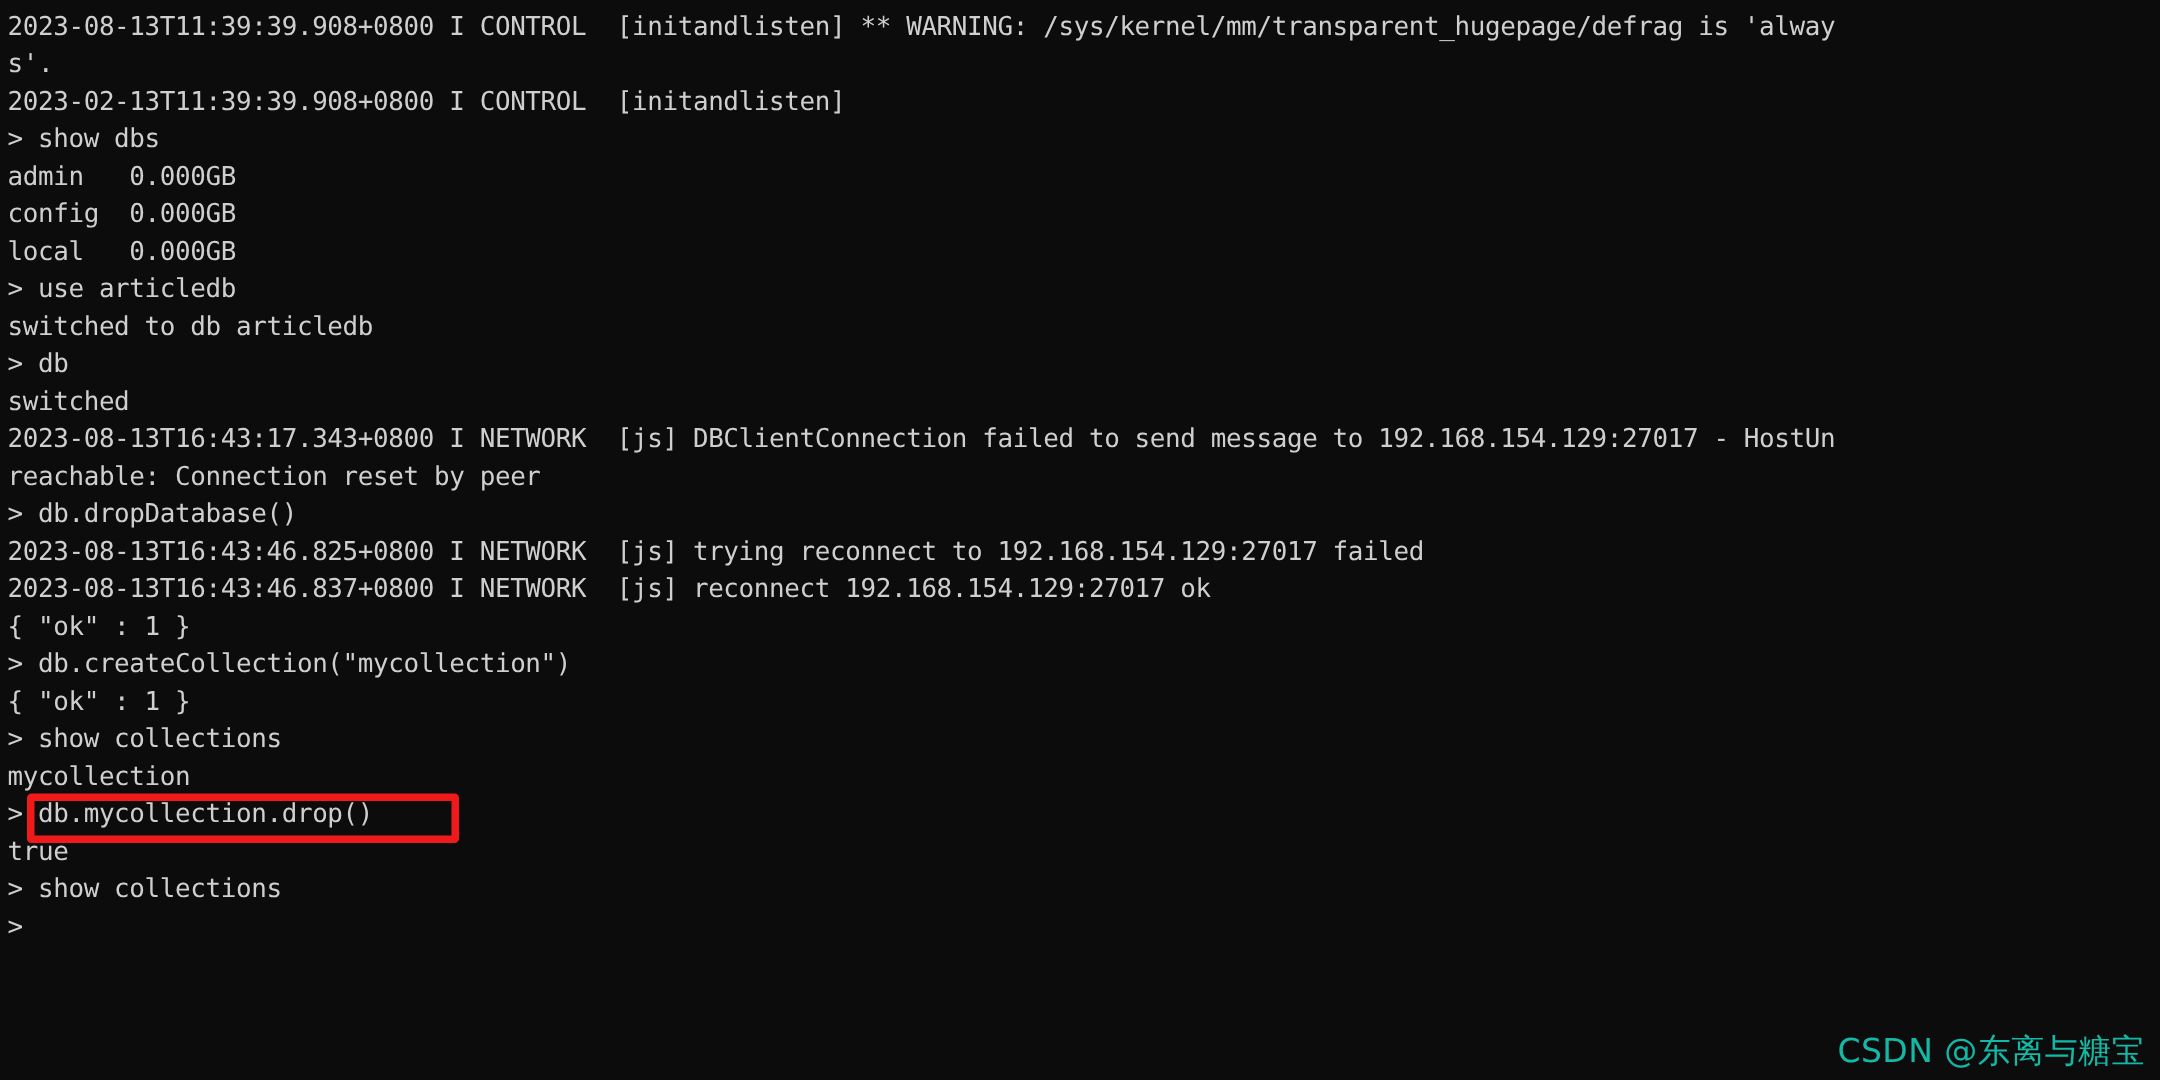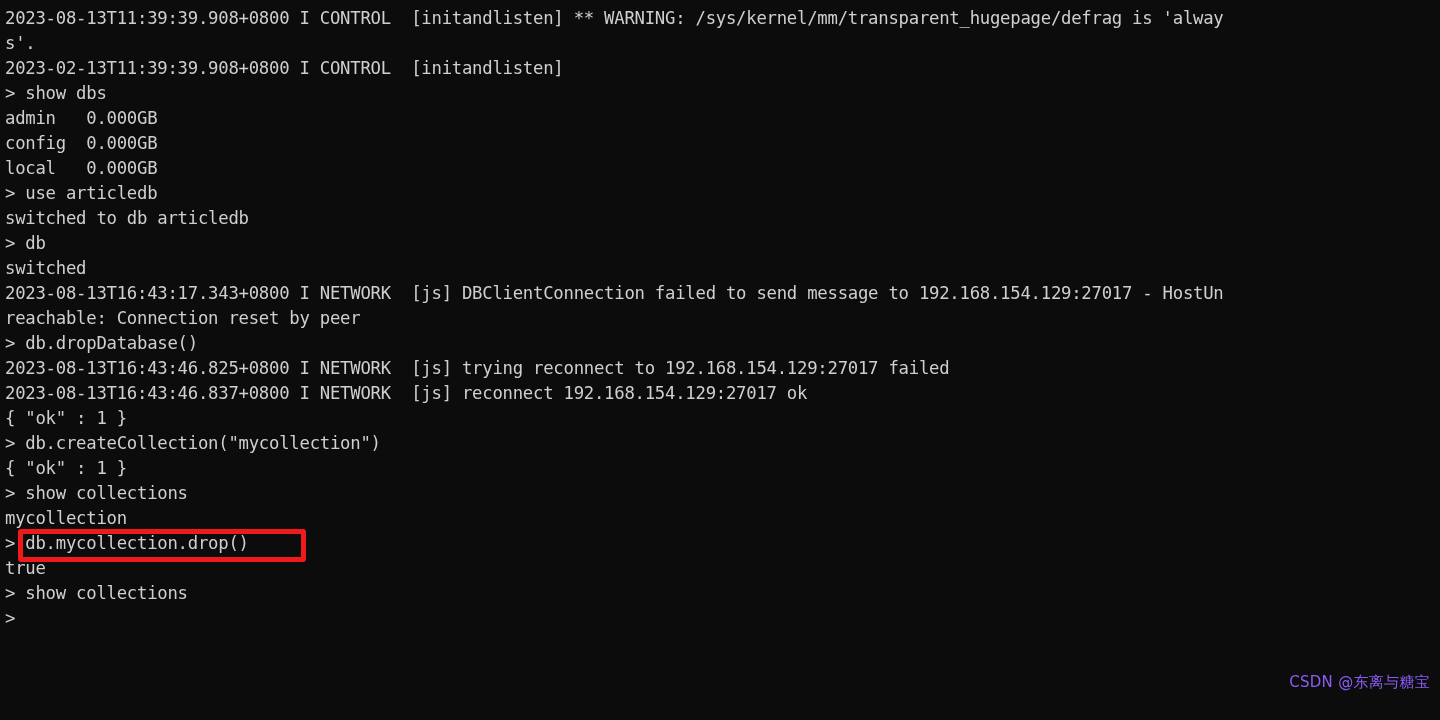--- a/index.html
+++ b/index.html
@@ -48,24 +48,24 @@
     position: absolute;
     border: 5px solid #f01a1a;
     border-radius: 3px;
     pointer-events: none;
     background: transparent;
   }
 
   #watermark {
     position: absolute;
     right: 12px;
-    bottom: 28px;
+    bottom: 8px;
     font-family: "DejaVu Sans", "Liberation Sans", sans-serif;
-    font-size: 15px;
-    color: #8b5cf6;
+    font-size: 22px;
+    color: #14b8a6;
     letter-spacing: 0.3px;
     white-space: nowrap;
   }
 </style>
 </head>
 <body>
 
 <div id="terminal">
 
   <div id="console-output">

